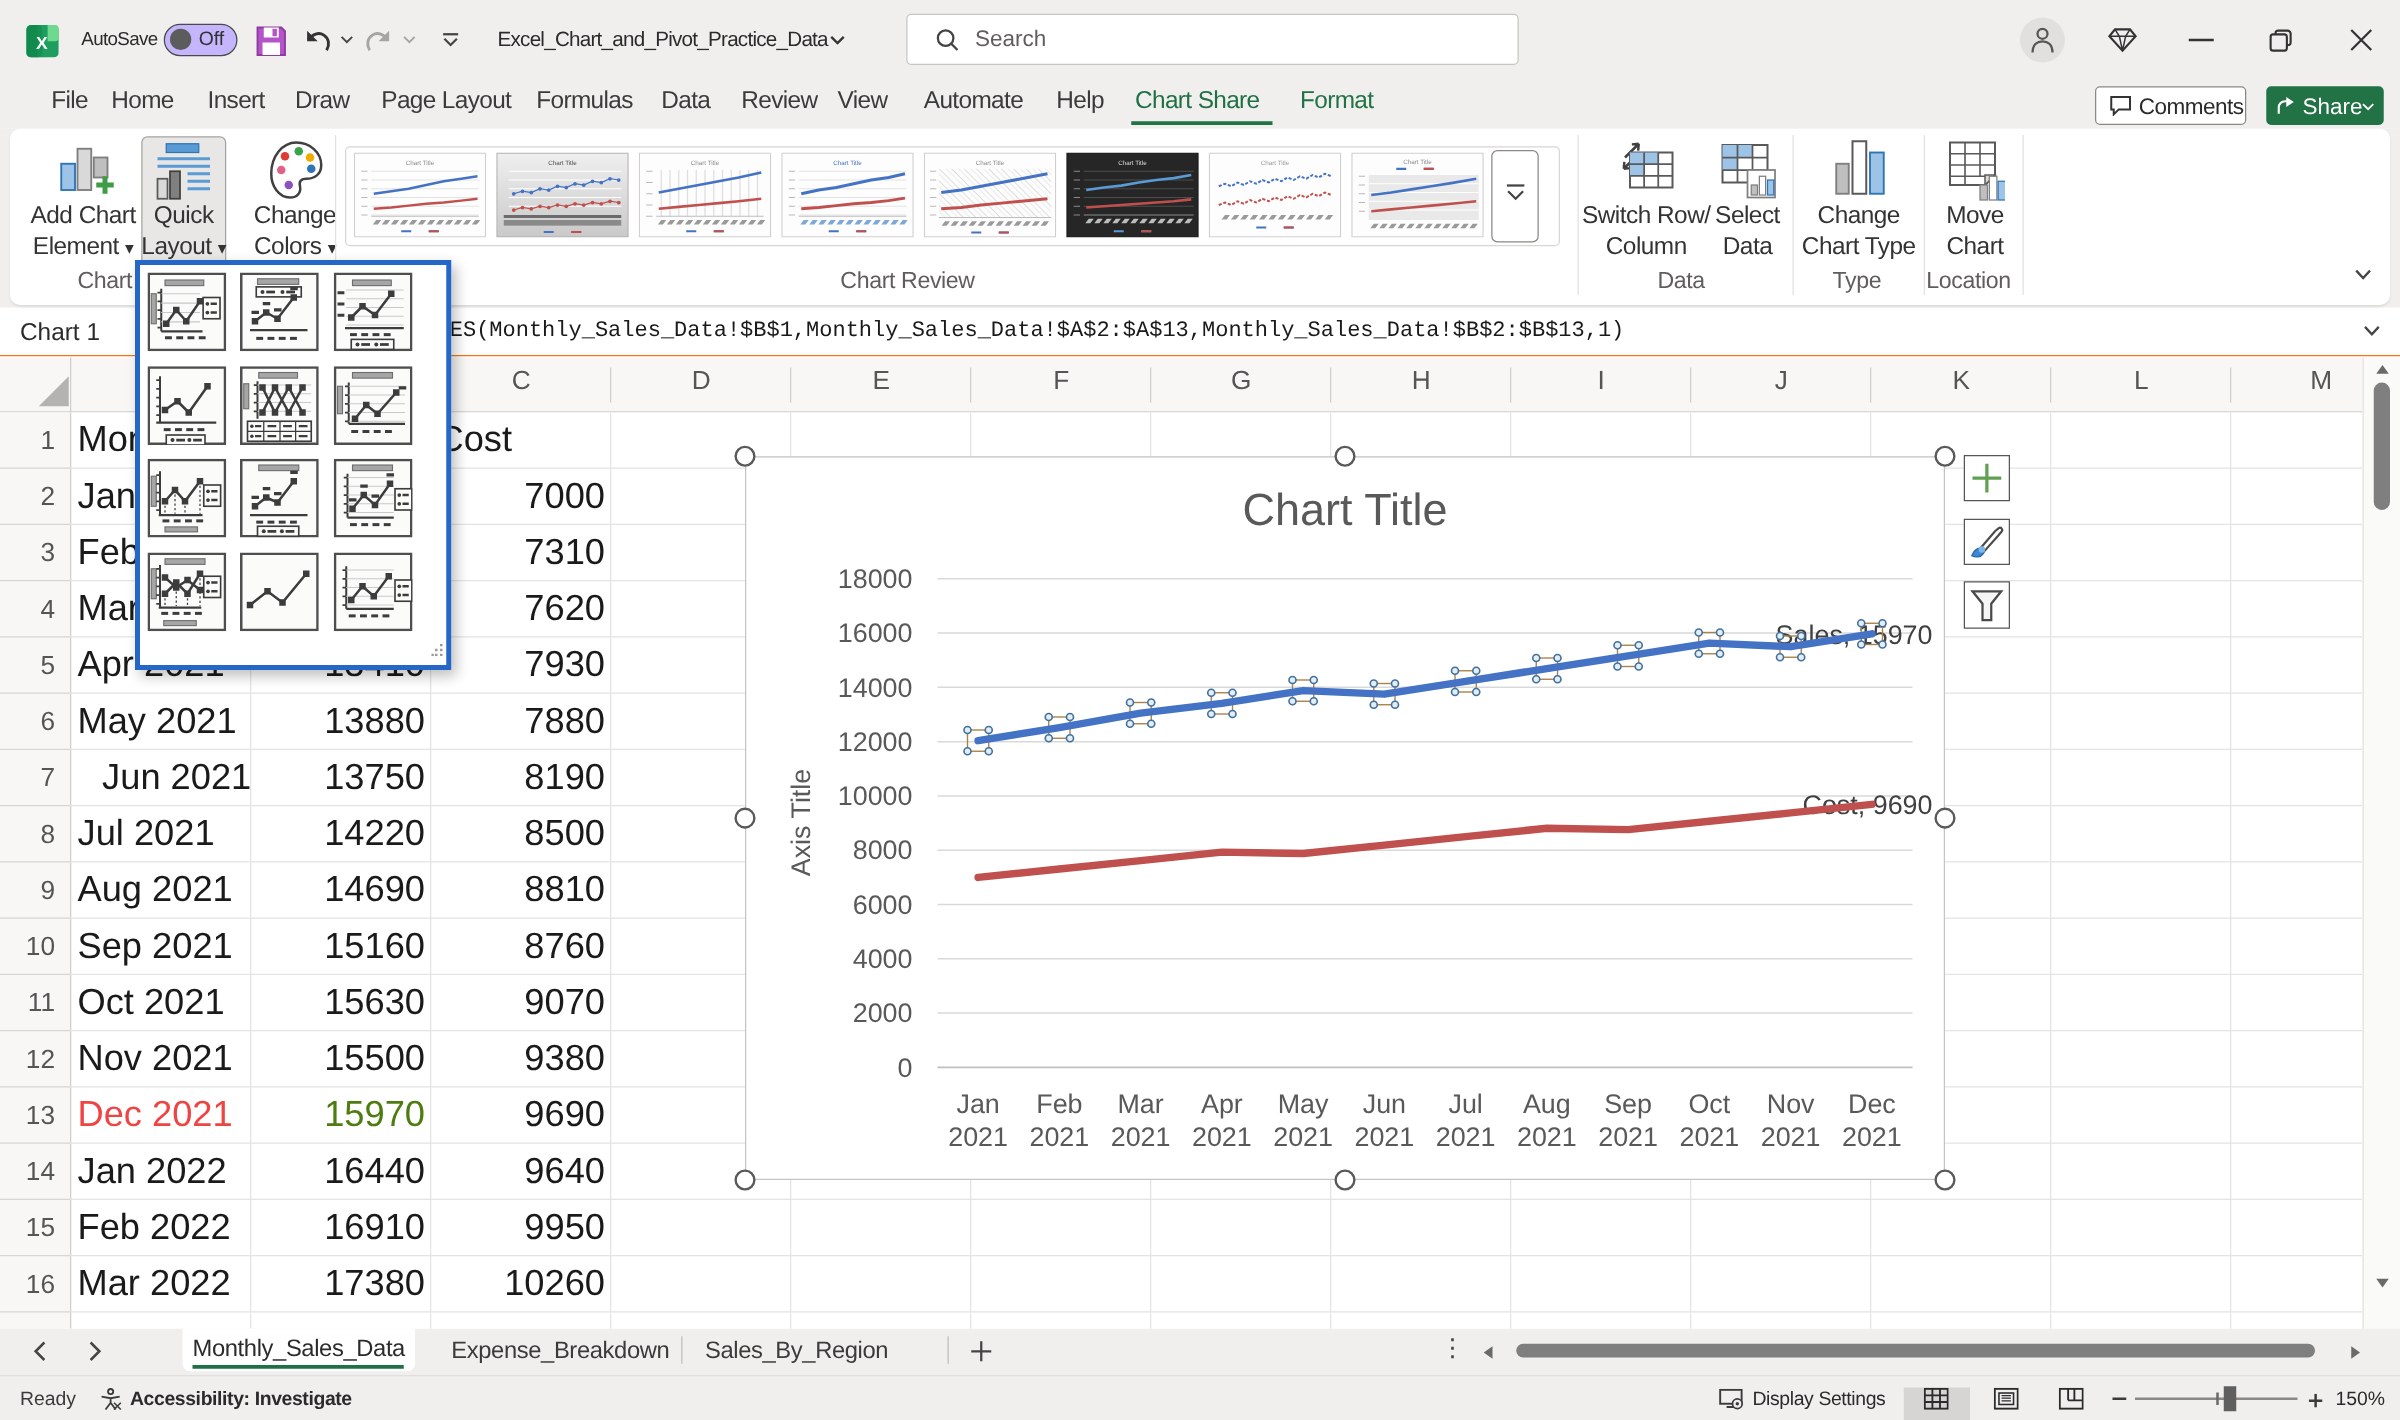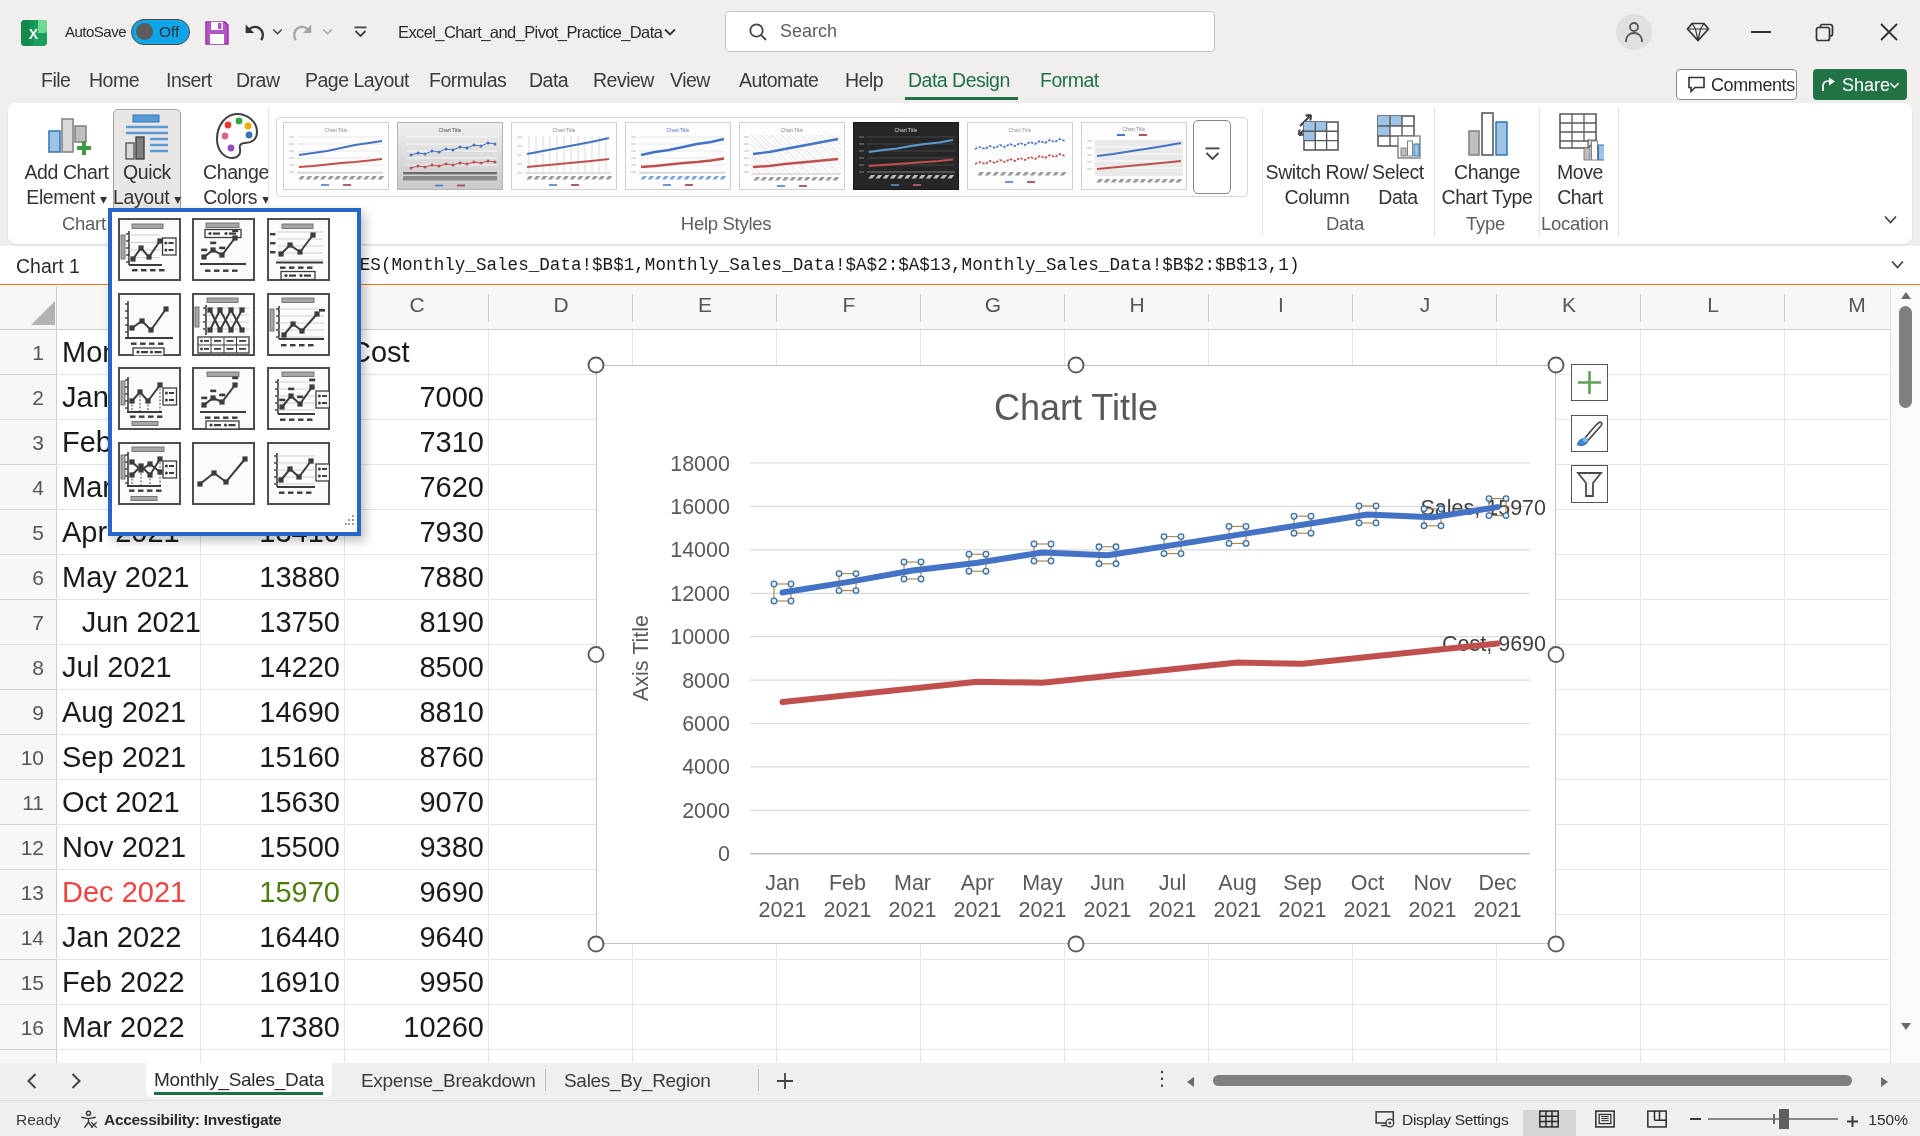--- a/index.html
+++ b/index.html
@@ -27,21 +27,21 @@
   <svg class="abs" style="left:21px;top:20px" width="26" height="26" viewBox="0 0 26 26">
     <rect x="0" y="0" width="26" height="26" rx="4" fill="#1d9e5f"></rect>
     <rect x="13" y="0" width="13" height="13" rx="3" fill="#6fd98f"></rect>
     <rect x="13" y="0" width="4" height="13" fill="#1d9e5f"></rect>
     <rect x="0" y="0" width="13" height="26" rx="4" fill="#128a4e"></rect>
     <rect x="9" y="0" width="8" height="26" fill="#1d9e5f" opacity="0.35"></rect>
     <text x="12.5" y="19" font-size="14" font-weight="bold" fill="#fff" text-anchor="middle" font-family="Liberation Sans">X</text>
   </svg>
   <div class="abs" style="left:65px;top:23px;font-size:15px;letter-spacing:-0.5px;color:#2b2b2b;">AutoSave</div>
 
-  <div class="abs" style="left:131px;top:19px;width:59px;height:26px;border:1.8px solid #4a4a4a;border-radius:13px;background:#0ea5e9;">
+  <div class="abs" style="left:131px;top:19px;width:59px;height:26px;border:1.8px solid #4a4a4a;border-radius:13px;background:#c4b5fd;">
     <div class="abs" style="left:4px;top:3px;width:17px;height:17px;border-radius:50%;background:#5c5c5c;"></div>
     <div class="abs" style="left:27px;top:2.5px;font-size:15.5px;color:#333;">Off</div>
   </div>
 
   <svg class="abs" style="left:204px;top:20px" width="26" height="26" viewBox="0 0 26 26">
     <path d="M2 2 h19 l3 3 v19 h-22 z" fill="#b553c8" stroke="#8d3ba0" stroke-width="1.5"></path>
     <rect x="7" y="2" width="12" height="8" fill="#fff"></rect>
     <rect x="14" y="3" width="3.5" height="6" fill="#b553c8"></rect>
     <rect x="6" y="14" width="14" height="10" fill="#fff"></rect>
   </svg>
@@ -103,21 +103,21 @@
   <div class="menutab" style="left:89px;">Home</div>
   <div class="menutab" style="left:166px;">Insert</div>
   <div class="menutab" style="left:236px;">Draw</div>
   <div class="menutab" style="left:305px;">Page Layout</div>
   <div class="menutab" style="left:429px;">Formulas</div>
   <div class="menutab" style="left:529px;">Data</div>
   <div class="menutab" style="left:593px;">Review</div>
   <div class="menutab" style="left:670px;">View</div>
   <div class="menutab" style="left:739px;">Automate</div>
   <div class="menutab" style="left:845px;">Help</div>
-  <div class="menutab" style="left:908px;color:#1f7145;">Data Design</div>
+  <div class="menutab" style="left:908px;color:#1f7145;">Chart Share</div>
   <div class="abs" style="left:905px;top:37px;width:113px;height:3px;background:#217346;"></div>
   <div class="menutab" style="left:1040px;color:#217346;">Format</div>
 
   <div class="abs" style="left:1676px;top:9px;width:121px;height:31px;border:1px solid #8a8886;border-radius:4px;background:#fff;"></div>
   <svg class="abs" style="left:1687px;top:16px" width="19" height="17" viewBox="0 0 19 17">
     <path d="M2 1.5 h15 v10 h-9 l-4 4 v-4 h-2 z" fill="none" stroke="#333" stroke-width="1.6"></path>
   </svg>
   <div class="abs" style="left:1711px;top:15px;font-size:18px;letter-spacing:-0.4px;color:#2b2b2b;">Comments</div>
 
   <div class="abs" style="left:1813px;top:9px;width:94px;height:31px;border-radius:4px;background:#217346;"></div>
@@ -490,21 +490,21 @@
     <g transform="translate(24,26)">
       <rect x="2" y="10" width="6" height="12" fill="#bfbfbf" stroke="#7f7f7f"></rect>
       <rect x="9.5" y="3" width="6" height="19" fill="#fff" stroke="#7f7f7f"></rect>
       <rect x="16.5" y="7" width="6" height="15" fill="#9dc3e6" stroke="#2e75b6"></rect>
     </g>
   </svg>
   <div class="rtext" style="left:1546px;top:57px;width:68px;">Move<br>Chart</div>
   <div class="sep" style="left:1618px;"></div>
 
   <div class="glabel" style="left:62px;">Chart Layouts</div>
-  <div class="glabel" style="left:670px;width:112px;text-align:center;">Help Styles</div>
+  <div class="glabel" style="left:670px;width:112px;text-align:center;">Chart Review</div>
   <div class="glabel" style="left:1326px;">Data</div>
   <div class="glabel" style="left:1466px;">Type</div>
   <div class="glabel" style="left:1541px;">Location</div>
   <svg class="abs" style="left:1883px;top:112px" width="15" height="10" viewBox="0 0 15 10">
       <path d="M2 1.5 L7.5 7.5 L13 1.5" fill="none" stroke="#444" stroke-width="1.8"></path>
     </svg>
 </div>
 <div class="abs fbar" id="fbar">
   <div class="abs" style="left:16px;top:8px;font-size:19.5px;color:#2b2b2b;">Chart 1</div>
   <div class="abs" style="left:307px;top:8px;font-size:17.6px;font-family:'Liberation Mono',monospace;color:#1a1a1a;white-space:pre;">=SERIES(Monthly_Sales_Data!$B$1,Monthly_Sales_Data!$A$2:$A$13,Monthly_Sales_Data!$B$2:$B$13,1)</div>

